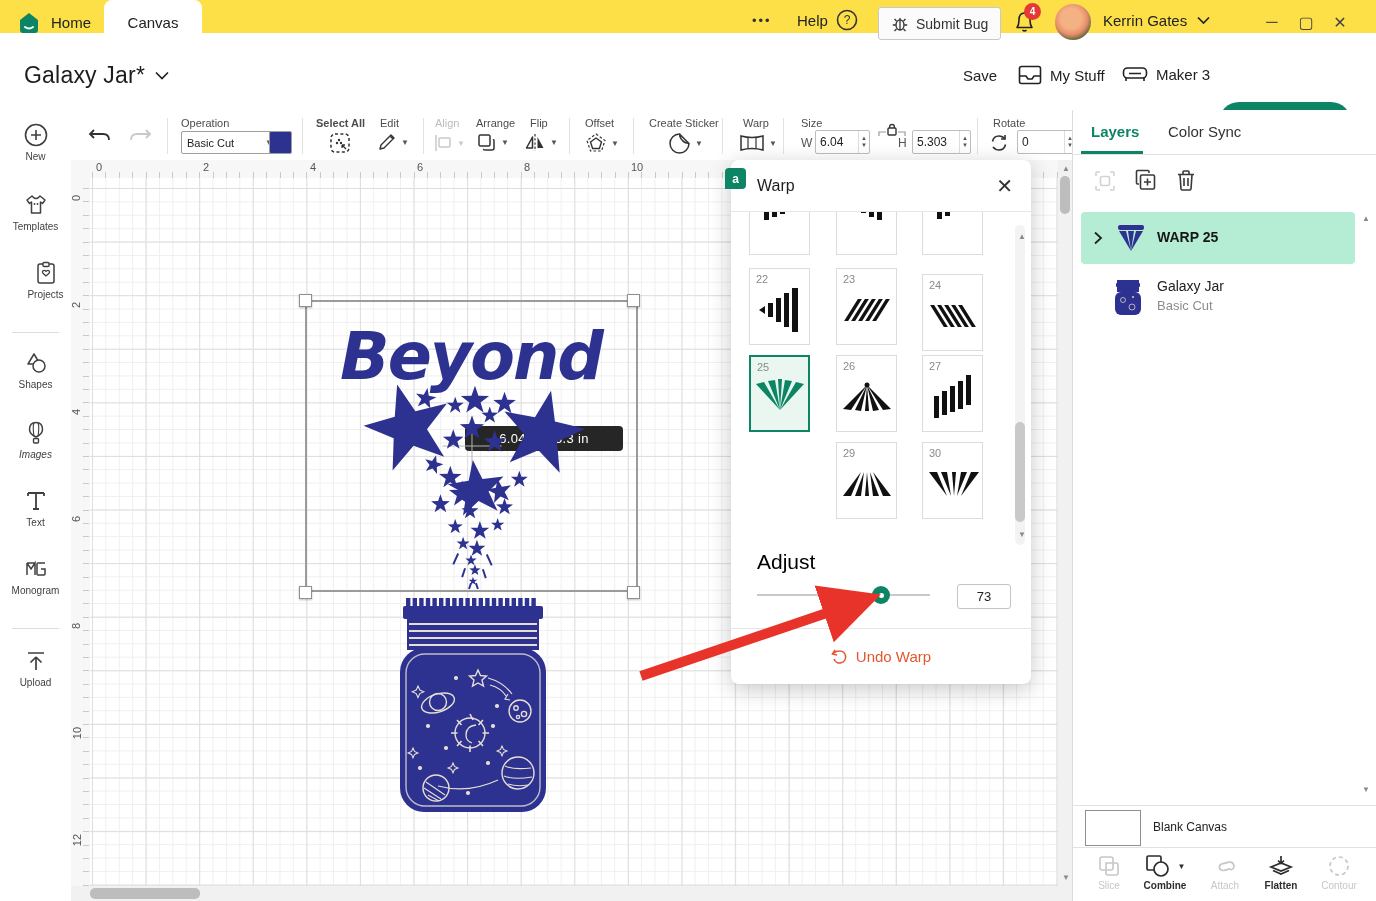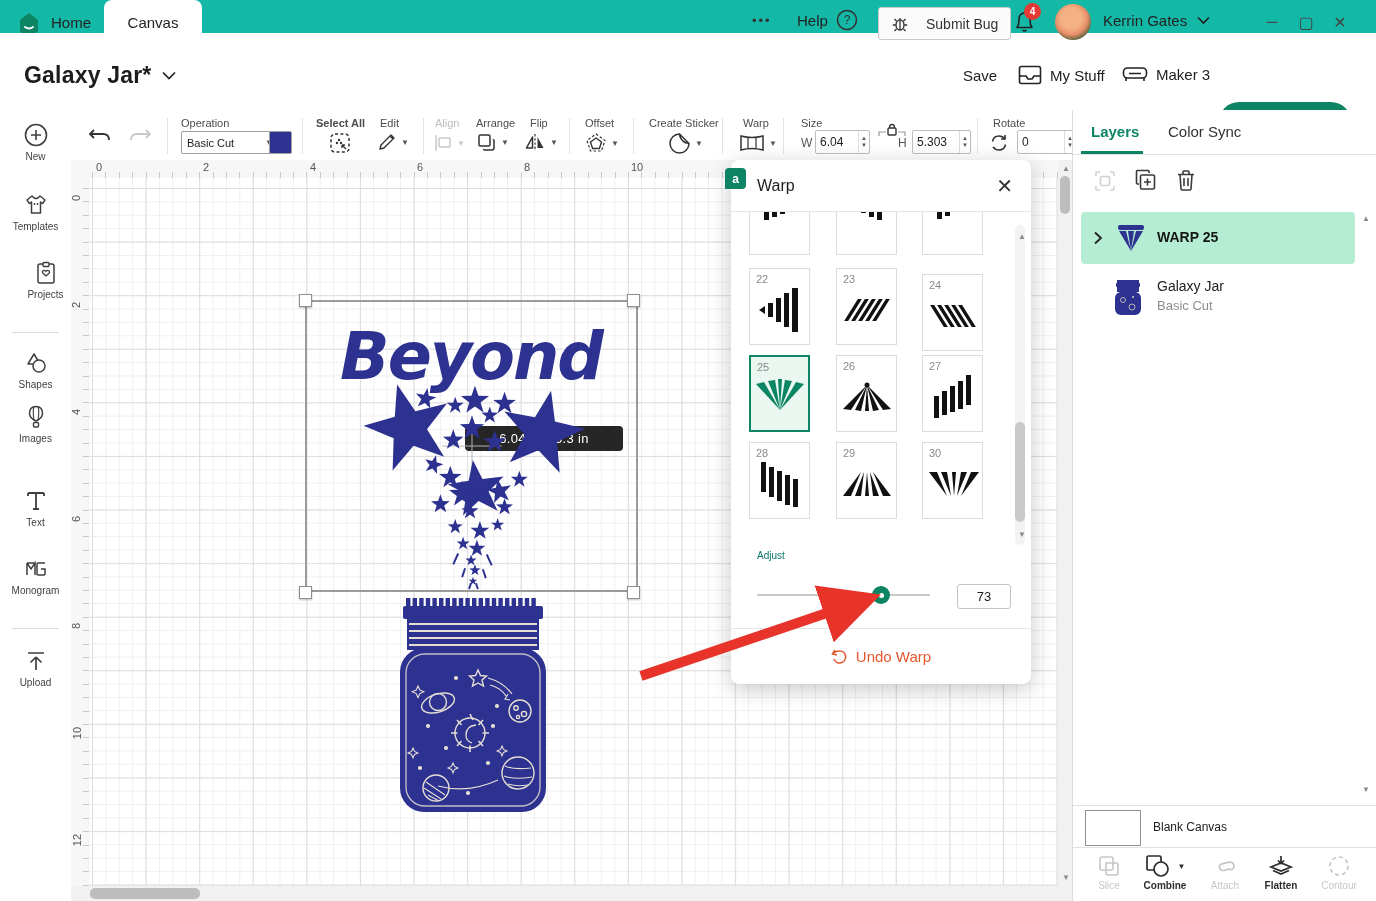--- a/index.html
+++ b/index.html
@@ -2,32 +2,32 @@
 <html><head>
 <meta charset="utf-8">
 <style>
   html,body{margin:0;padding:0;background:#e9e9e9;}
   #app{position:relative;width:1376px;height:901px;background:#fff;overflow:hidden;
        font-family:"Liberation Sans",sans-serif;color:#2d2d2d;-webkit-font-smoothing:antialiased;}
   .abs{position:absolute;}
   .row{display:flex;align-items:center;}
   svg{display:block;}
   
-  .topbar{left:0;top:0;width:1376px;height:33px;background:#14b8a6;text-align:center;}
+  .topbar{left:0;top:0;width:1376px;height:33px;background:#fde047;text-align:center;}
   .canvas-tab{left:104px;top:0;width:98px;height:45px;background:#fff;border-radius:8px 8px 0 0;
               display:flex;align-items:center;justify-content:center;font-size:15px;color:#222;}
   .home-item{left:16px;top:0;height:45px;display:flex;align-items:center;gap:9px;font-size:15px;color:#222;}
   .winbtn{font-size:16px;color:#444;width:34px;height:30px;display:flex;align-items:center;justify-content:center;}
   .submitbug{left:878px;top:7px;height:31px;padding:0 12px;border:1px solid #c9c9c9;border-radius:3px;
-             background:#fbfbfb;display:flex;align-items:center;gap:17px;font-size:14px;color:#333;}
+             background:#fbfbfb;display:flex;align-items:center;gap:7px;font-size:14px;color:#333;}
   .badge{position:absolute;left:12px;top:-7px;width:17px;height:17px;border-radius:50%;background:#e53935;
          color:#fff;font-size:10px;display:flex;align-items:center;justify-content:center;font-weight:bold;}
   
   .header{left:0;top:45px;width:1376px;height:65px;background:#fff;border-bottom:1px solid #e4e4e4;}
-  .projtitle{font-size:23px;font-weight:bold;color:#1d1d1d;letter-spacing:.2px;}
+  .projtitle{font-size:23px;font-weight:normal;color:#1d1d1d;letter-spacing:.2px;}
   .makebtn{left:1219px;top:57px;width:132px;height:40px;border-radius:22px;background:#0d8564;color:#fff;
            font-size:15px;font-weight:bold;display:flex;align-items:center;justify-content:center;}
   .hditem{display:flex;align-items:center;gap:8px;font-size:15px;color:#222;}
   
   .toolbar{left:71px;top:110px;width:1001px;height:50px;background:#fff;border-bottom:1px solid #e0e0e0;}
   .tlabel{position:absolute;top:7px;font-size:11px;color:#4c4c4c;white-space:nowrap;}
   .tlabel.dis{color:#bdbdbd;}
   .vdiv{position:absolute;top:8px;height:36px;width:1px;background:#e3e3e3;}
   .caret{font-size:8px;color:#555;margin-left:4px;}
   .selbox{position:absolute;top:21px;height:21px;border:1px solid #9e9e9e;border-radius:2px;background:#fff;
@@ -68,21 +68,21 @@
   .warppanel{left:731px;top:160px;width:300px;height:524px;background:#fff;border-radius:8px;
              box-shadow:0 5px 22px rgba(0,0,0,.22);z-index:20;}
   .warphead{position:absolute;left:0;top:0;width:100%;height:52px;border-bottom:1px solid #e6e6e6;box-sizing:border-box;}
   .warptitle{position:absolute;left:26px;top:17px;font-size:16px;color:#1d1d1d;}
   .warpclose{position:absolute;right:18px;top:14px;font-size:20px;color:#333;}
   .tilegrid{position:absolute;left:0;top:52px;width:100%;height:320px;overflow:hidden;}
   .tile{position:absolute;width:61px;height:77px;background:#fff;border:1px solid #dcdcdc;box-sizing:border-box;}
   .tile.sel{border:2px solid #0d8564;background:#e9f7f0;}
   .tilenum{position:absolute;left:6px;top:4px;font-size:11px;color:#8a8a8a;}
   .tileicon{position:absolute;left:50%;top:54%;transform:translate(-50%,-50%);}
-  .adjustlbl{position:absolute;left:26px;top:390px;font-size:10px;color:#0f766e;}
+  .adjustlbl{position:absolute;left:26px;top:390px;font-size:21px;color:#000000;}
   .slidertrack{position:absolute;left:26px;top:434px;width:173px;height:2px;background:#c9c9c9;}
   .sliderknob{position:absolute;left:141px;top:426px;width:18px;height:18px;border-radius:50%;background:#0d8564;
               display:flex;align-items:center;justify-content:center;}
   .sliderknob::after{content:"";width:5px;height:5px;border-radius:50%;background:#fff;}
   .adjval{position:absolute;left:226px;top:424px;width:52px;height:23px;border:1px solid #c4c4c4;border-radius:3px;
           display:flex;align-items:center;justify-content:center;font-size:13px;color:#222;}
   .warpfoot{position:absolute;left:0;top:468px;width:100%;height:56px;border-top:1px solid #e6e6e6;box-sizing:border-box;
             display:flex;align-items:center;justify-content:center;gap:8px;color:#e4572e;font-size:15px;}
   .ptrack{position:absolute;left:284px;top:65px;width:10px;height:320px;background:#f3f3f3;border-radius:5px;}
   .pthumb{position:absolute;left:284px;top:262px;width:10px;height:100px;background:#c9c9c9;border-radius:5px;}
@@ -210,21 +210,21 @@
       <div class="lbl">Projects</div>
     </div>
     <div class="sbdiv" style="top:222px;"></div>
     <div class="sbitem" style="top:240px;">
       <svg class="sbicon" viewBox="0 0 26 26">
         <path d="M11 4 L17 14 H5 Z" fill="none" stroke="#3f3f3f" stroke-width="1.5" stroke-linejoin="round"></path>
         <circle cx="16" cy="16" r="6" fill="#fff" stroke="#3f3f3f" stroke-width="1.5"></circle>
       </svg>
       <div class="lbl">Shapes</div>
     </div>
-    <div class="sbitem" style="top:294px;">
+    <div class="sbitem" style="top:310px;font-style:italic;">
       <svg class="sbicon" viewBox="0 0 26 26">
         <path d="M13 2.5 Q19.5 2.5 19.5 9.5 Q19.5 14 13 17 Q6.5 14 6.5 9.5 Q6.5 2.5 13 2.5 Z" fill="none" stroke="#3f3f3f" stroke-width="1.5"></path>
         <path d="M11 3 Q9.5 6 11 16.5 M15 3 Q16.5 6 15 16.5" fill="none" stroke="#3f3f3f" stroke-width="1.1"></path>
         <rect x="10.5" y="18.5" width="5" height="4.5" rx="1" fill="none" stroke="#3f3f3f" stroke-width="1.4"></rect>
       </svg>
       <div class="lbl">Images</div>
     </div>
     <div class="sbitem" style="top:378px;">
       <svg class="sbicon" viewBox="0 0 26 26">
         <path d="M5 5 H21 M13 5 V21 M10 21 H16 M5 5 V8 M21 5 V8" stroke="#3f3f3f" stroke-width="1.8" fill="none"></path>
@@ -630,32 +630,20 @@
           <g fill="#111">
               <rect x="6" y="26" width="5" height="22"></rect>
               <rect x="14" y="21" width="5" height="24"></rect>
               <rect x="22" y="16" width="5" height="26"></rect>
               <rect x="30" y="11" width="5" height="28"></rect>
               <rect x="38" y="5" width="5" height="30"></rect>
             </g>
         </svg>
       </div>
 
-      <div class="tile" style="left:18px;top:230px;">
-        <span class="tilenum">28</span>
-        <svg class="tileicon" width="50" height="54" viewBox="0 0 50 54">
-          <g fill="#111">
-              <rect x="6" y="5" width="5" height="30"></rect>
-              <rect x="14" y="10" width="5" height="30"></rect>
-              <rect x="22" y="14" width="5" height="30"></rect>
-              <rect x="30" y="18" width="5" height="30"></rect>
-              <rect x="38" y="22" width="5" height="28"></rect>
-            </g>
-        </svg>
-      </div>
       <div class="tile" style="left:105px;top:230px;">
         <span class="tilenum">29</span>
         <svg class="tileicon" width="52" height="32" viewBox="0 0 52 32">
           <g fill="#111">
               <polygon points="20,4 2,28 10,28"></polygon>
               <polygon points="23,4 14,28 20,28"></polygon>
               <polygon points="26,4 24,28 28,28"></polygon>
               <polygon points="29,4 32,28 38,28"></polygon>
               <polygon points="32,4 42,28 50,28"></polygon>
             </g>

